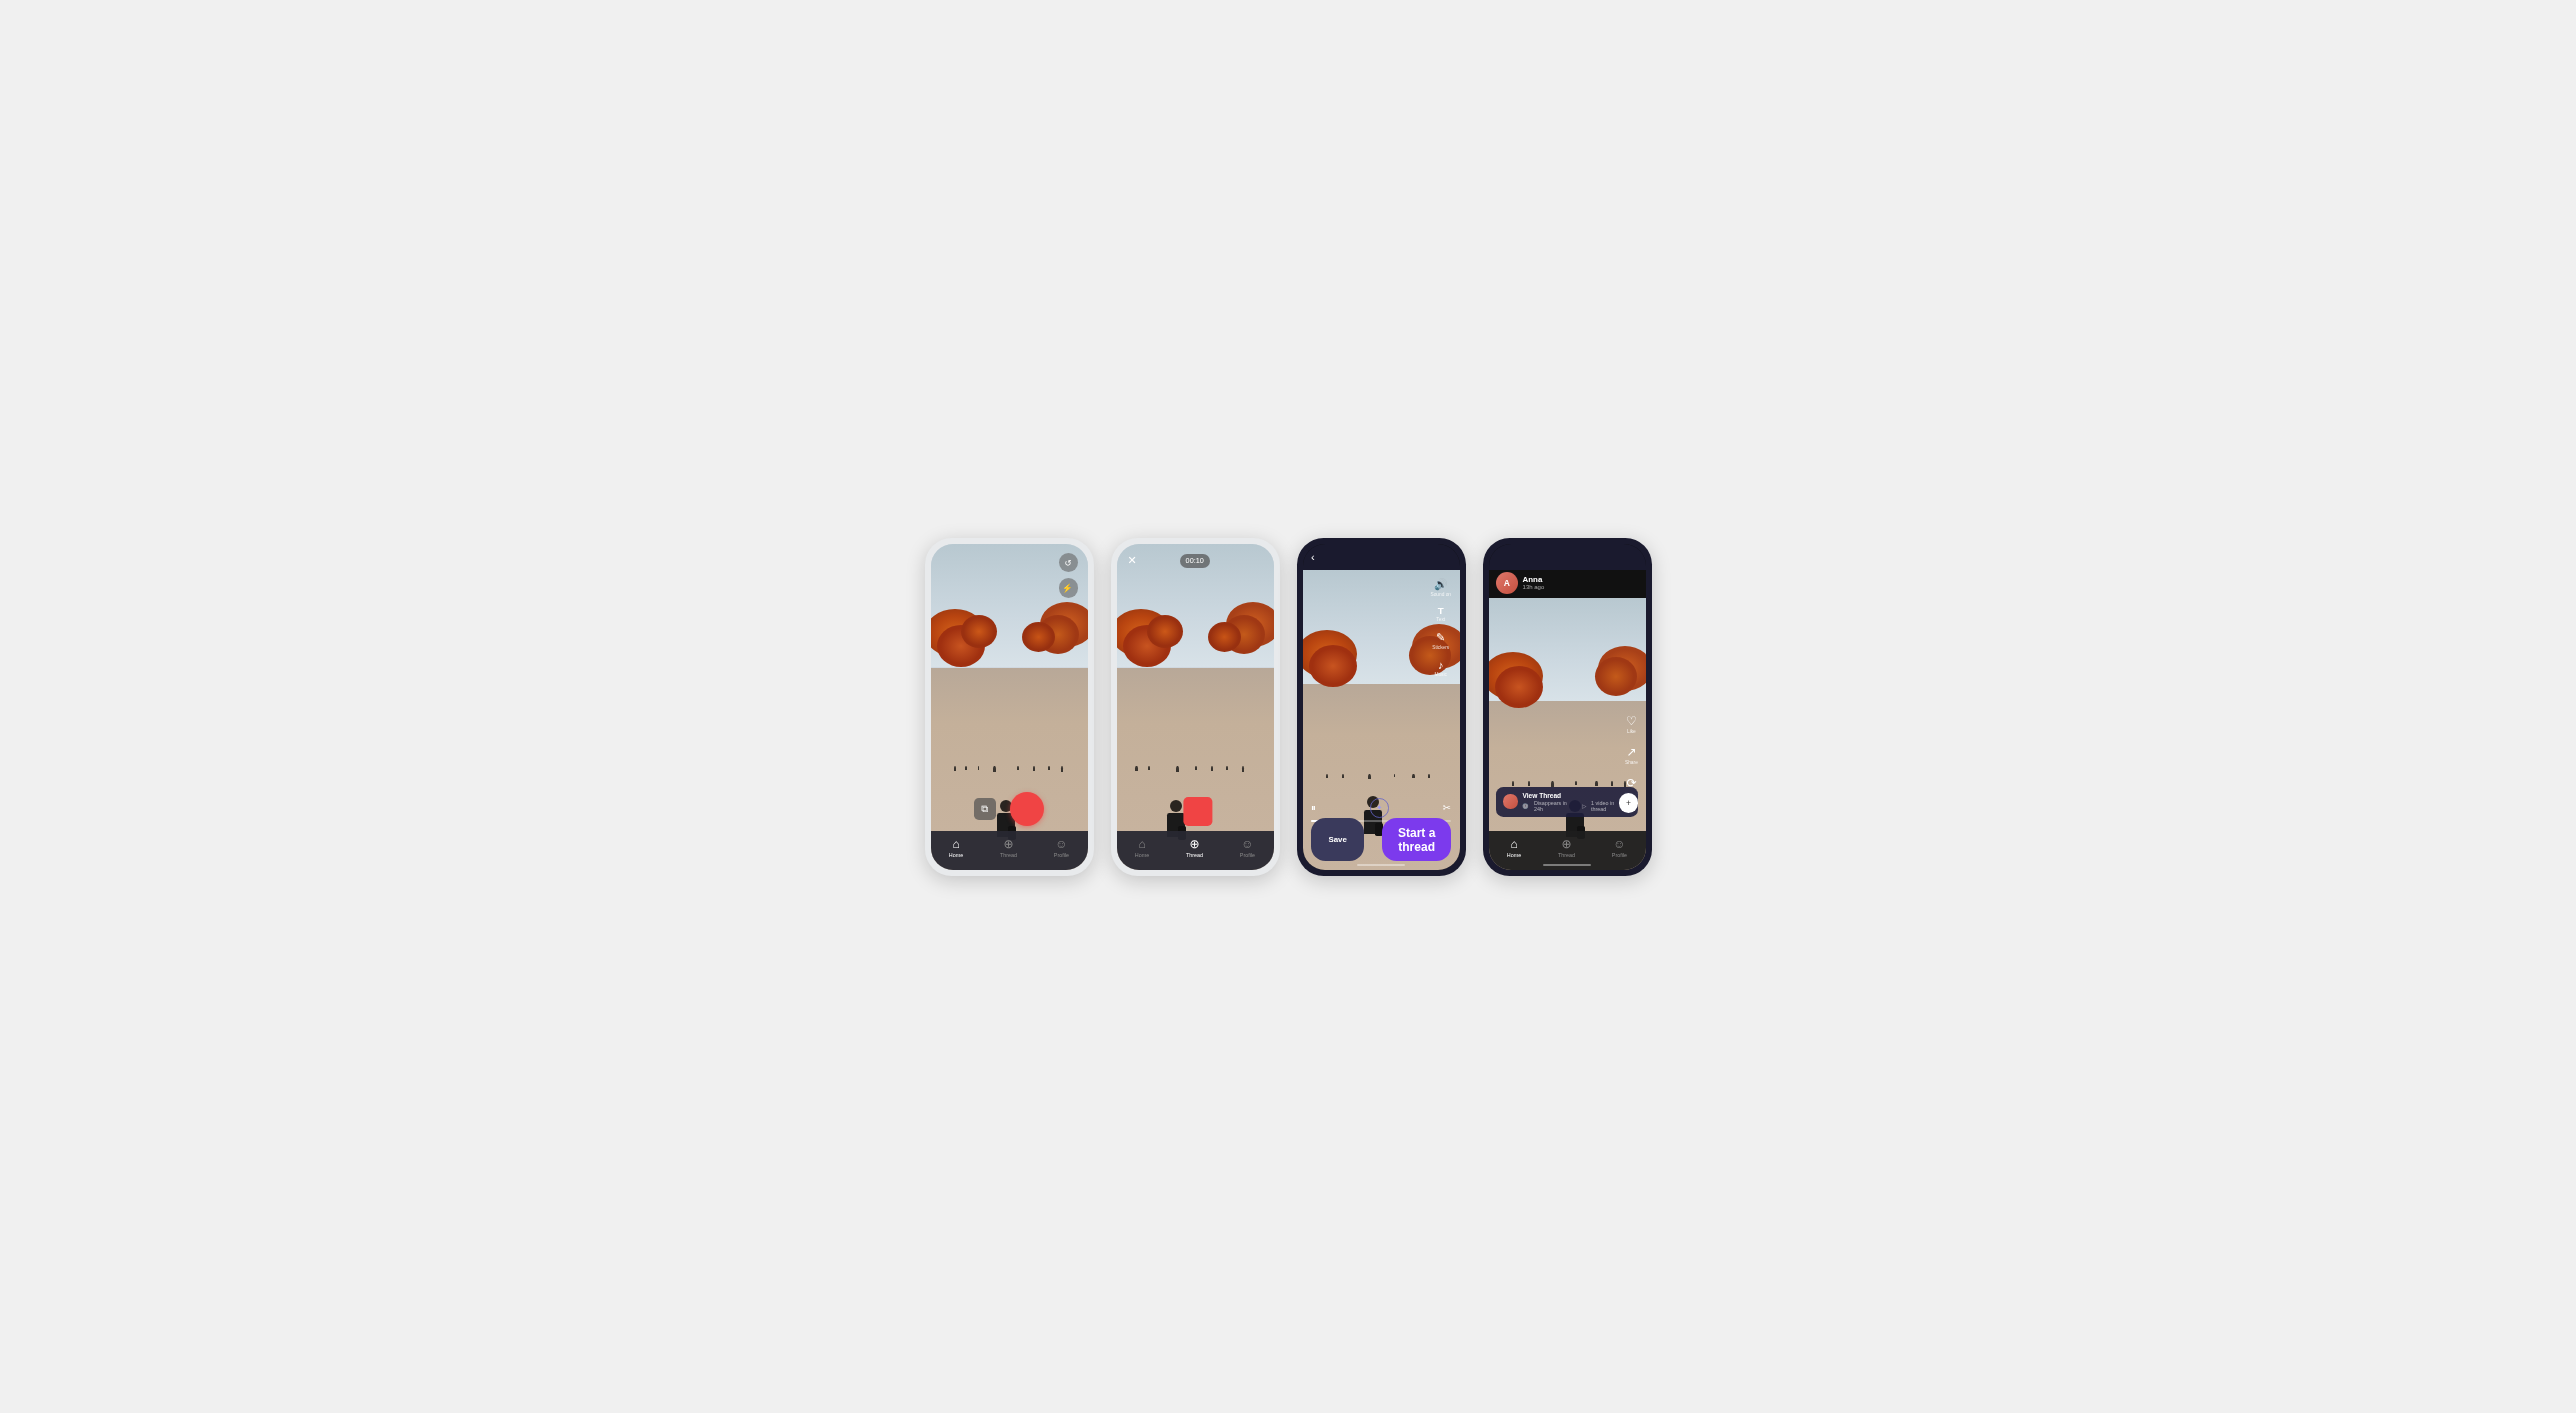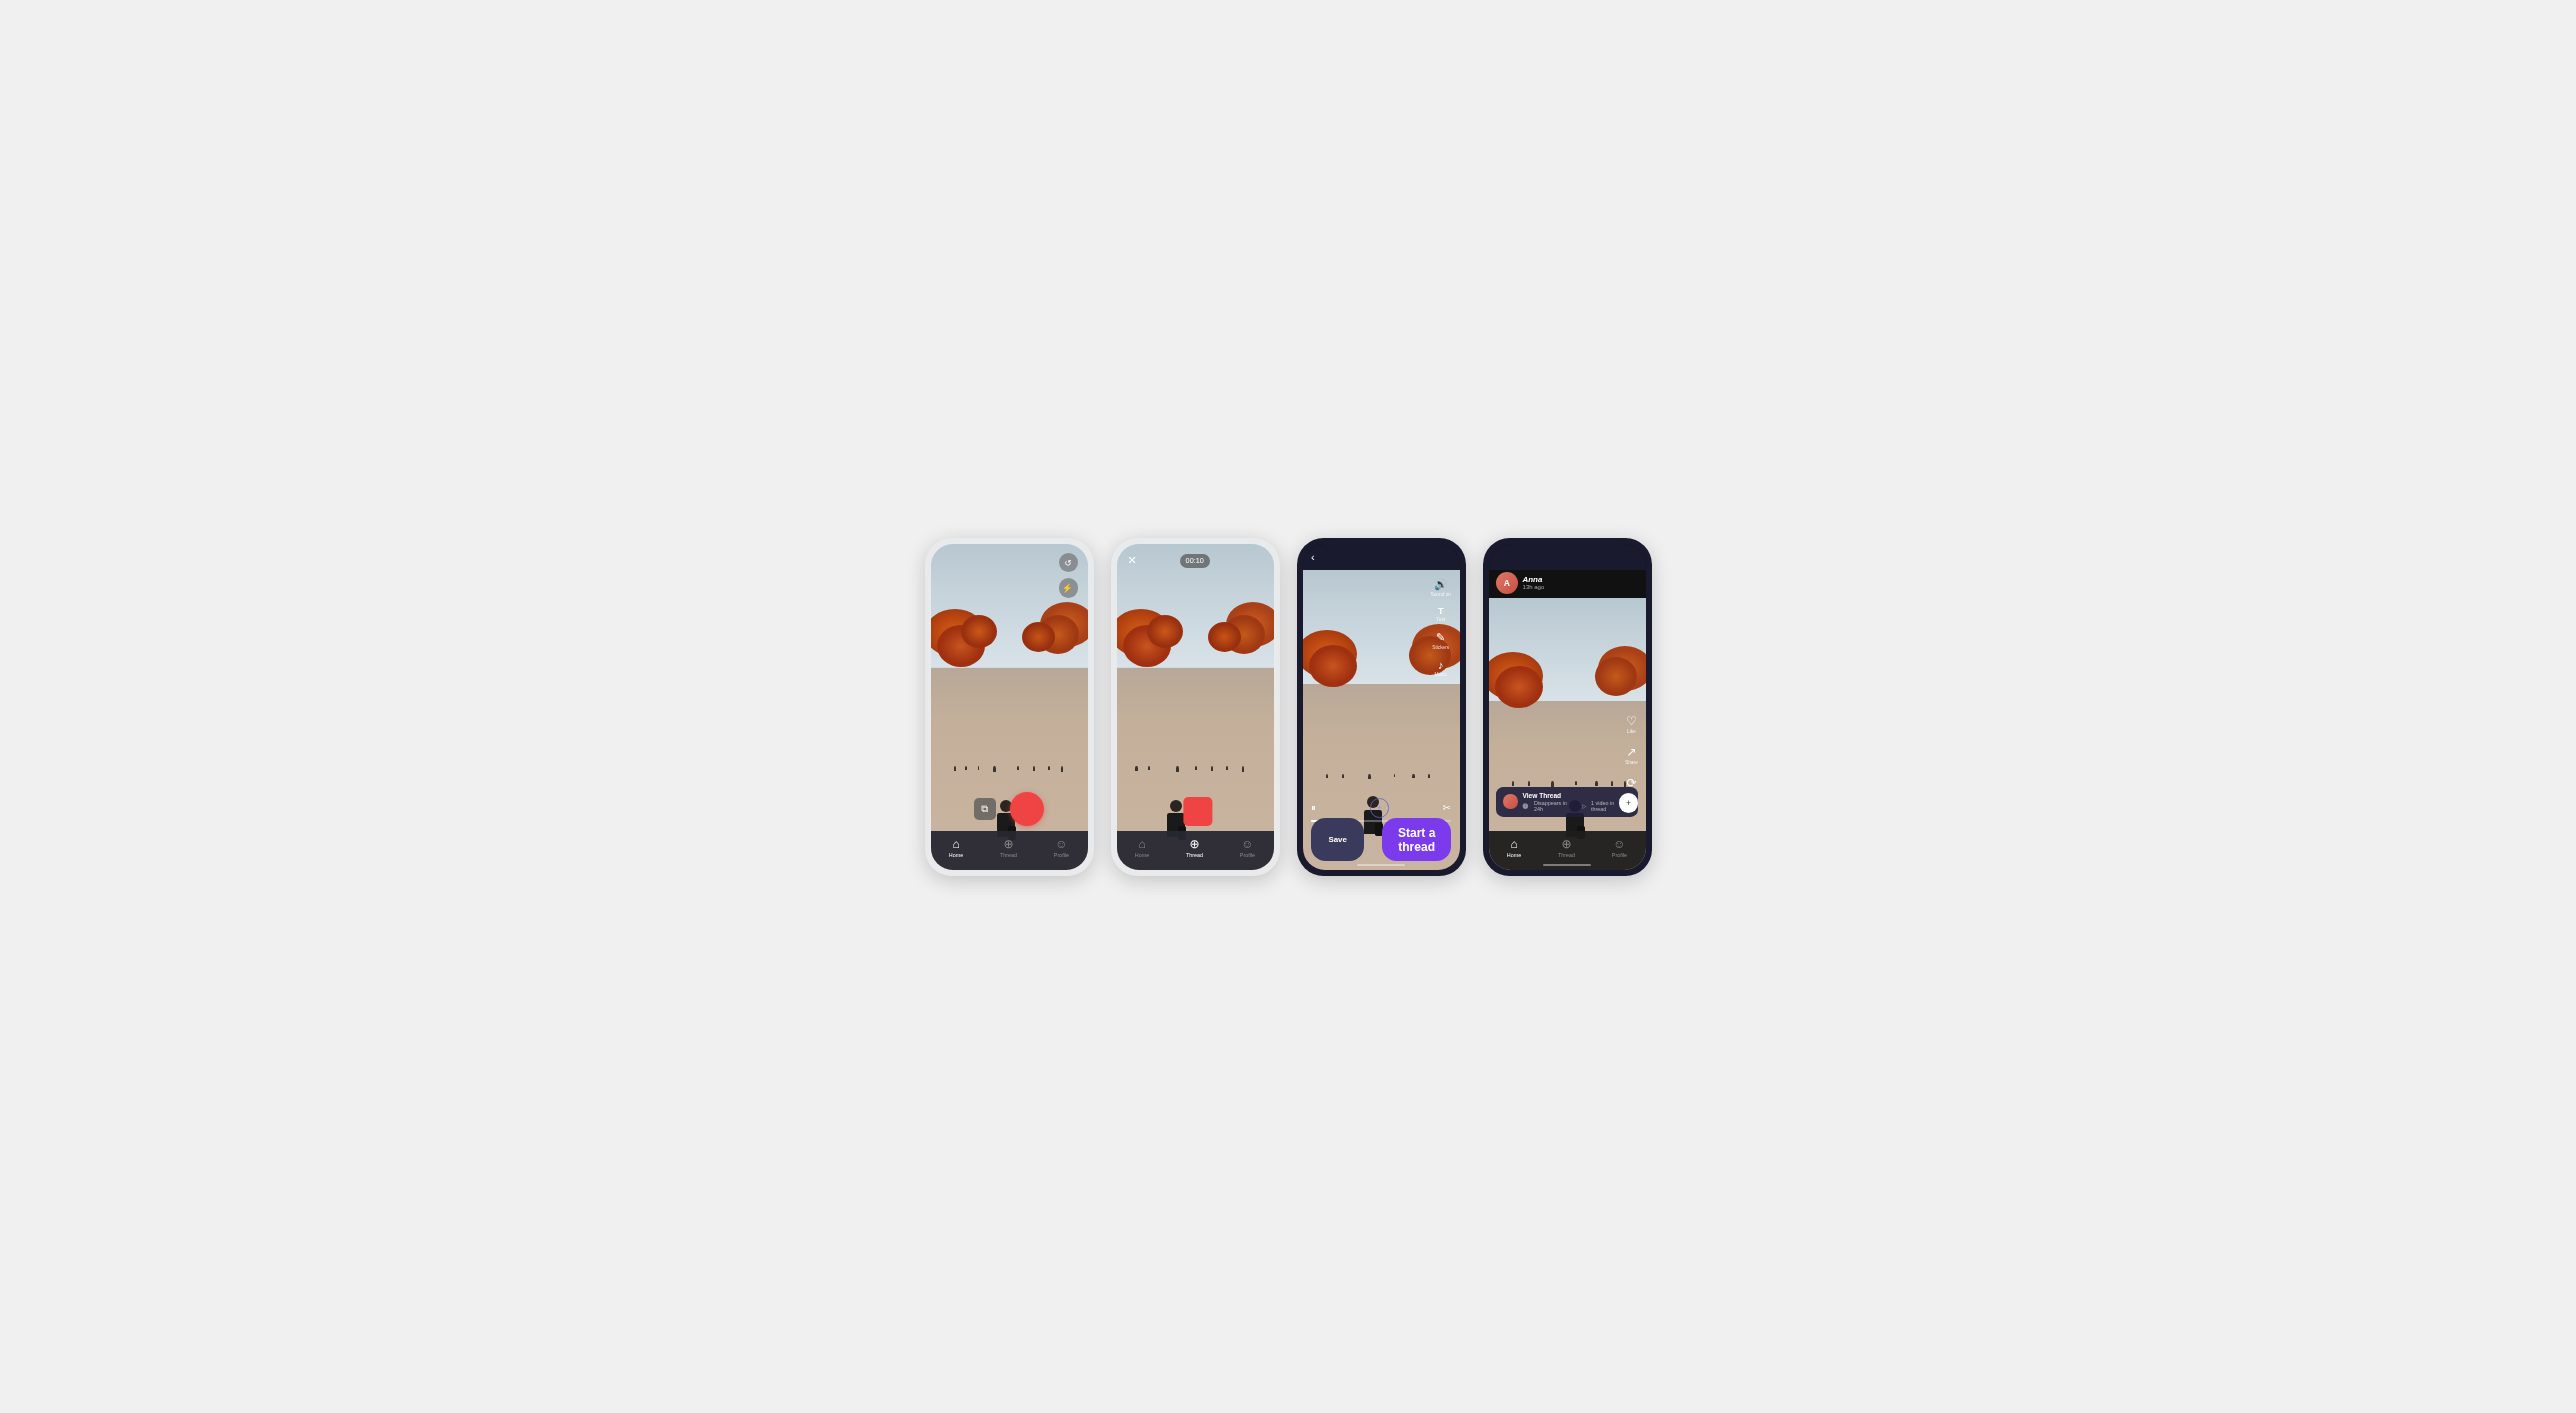--- a/index.html
+++ b/index.html
@@ -370,21 +370,20 @@
 
     .user-info {
       display: flex;
       flex-direction: column;
     }
 
     .user-name {
       color: white;
       font-size: 7.9px;
       font-weight: 600;
-      font-style: italic;
     }
 
     .user-time {
       color: rgba(255,255,255,0.6);
       font-size: 6px;
     }
 
     .right-actions {
       position: absolute;
       right: 7.3px;

